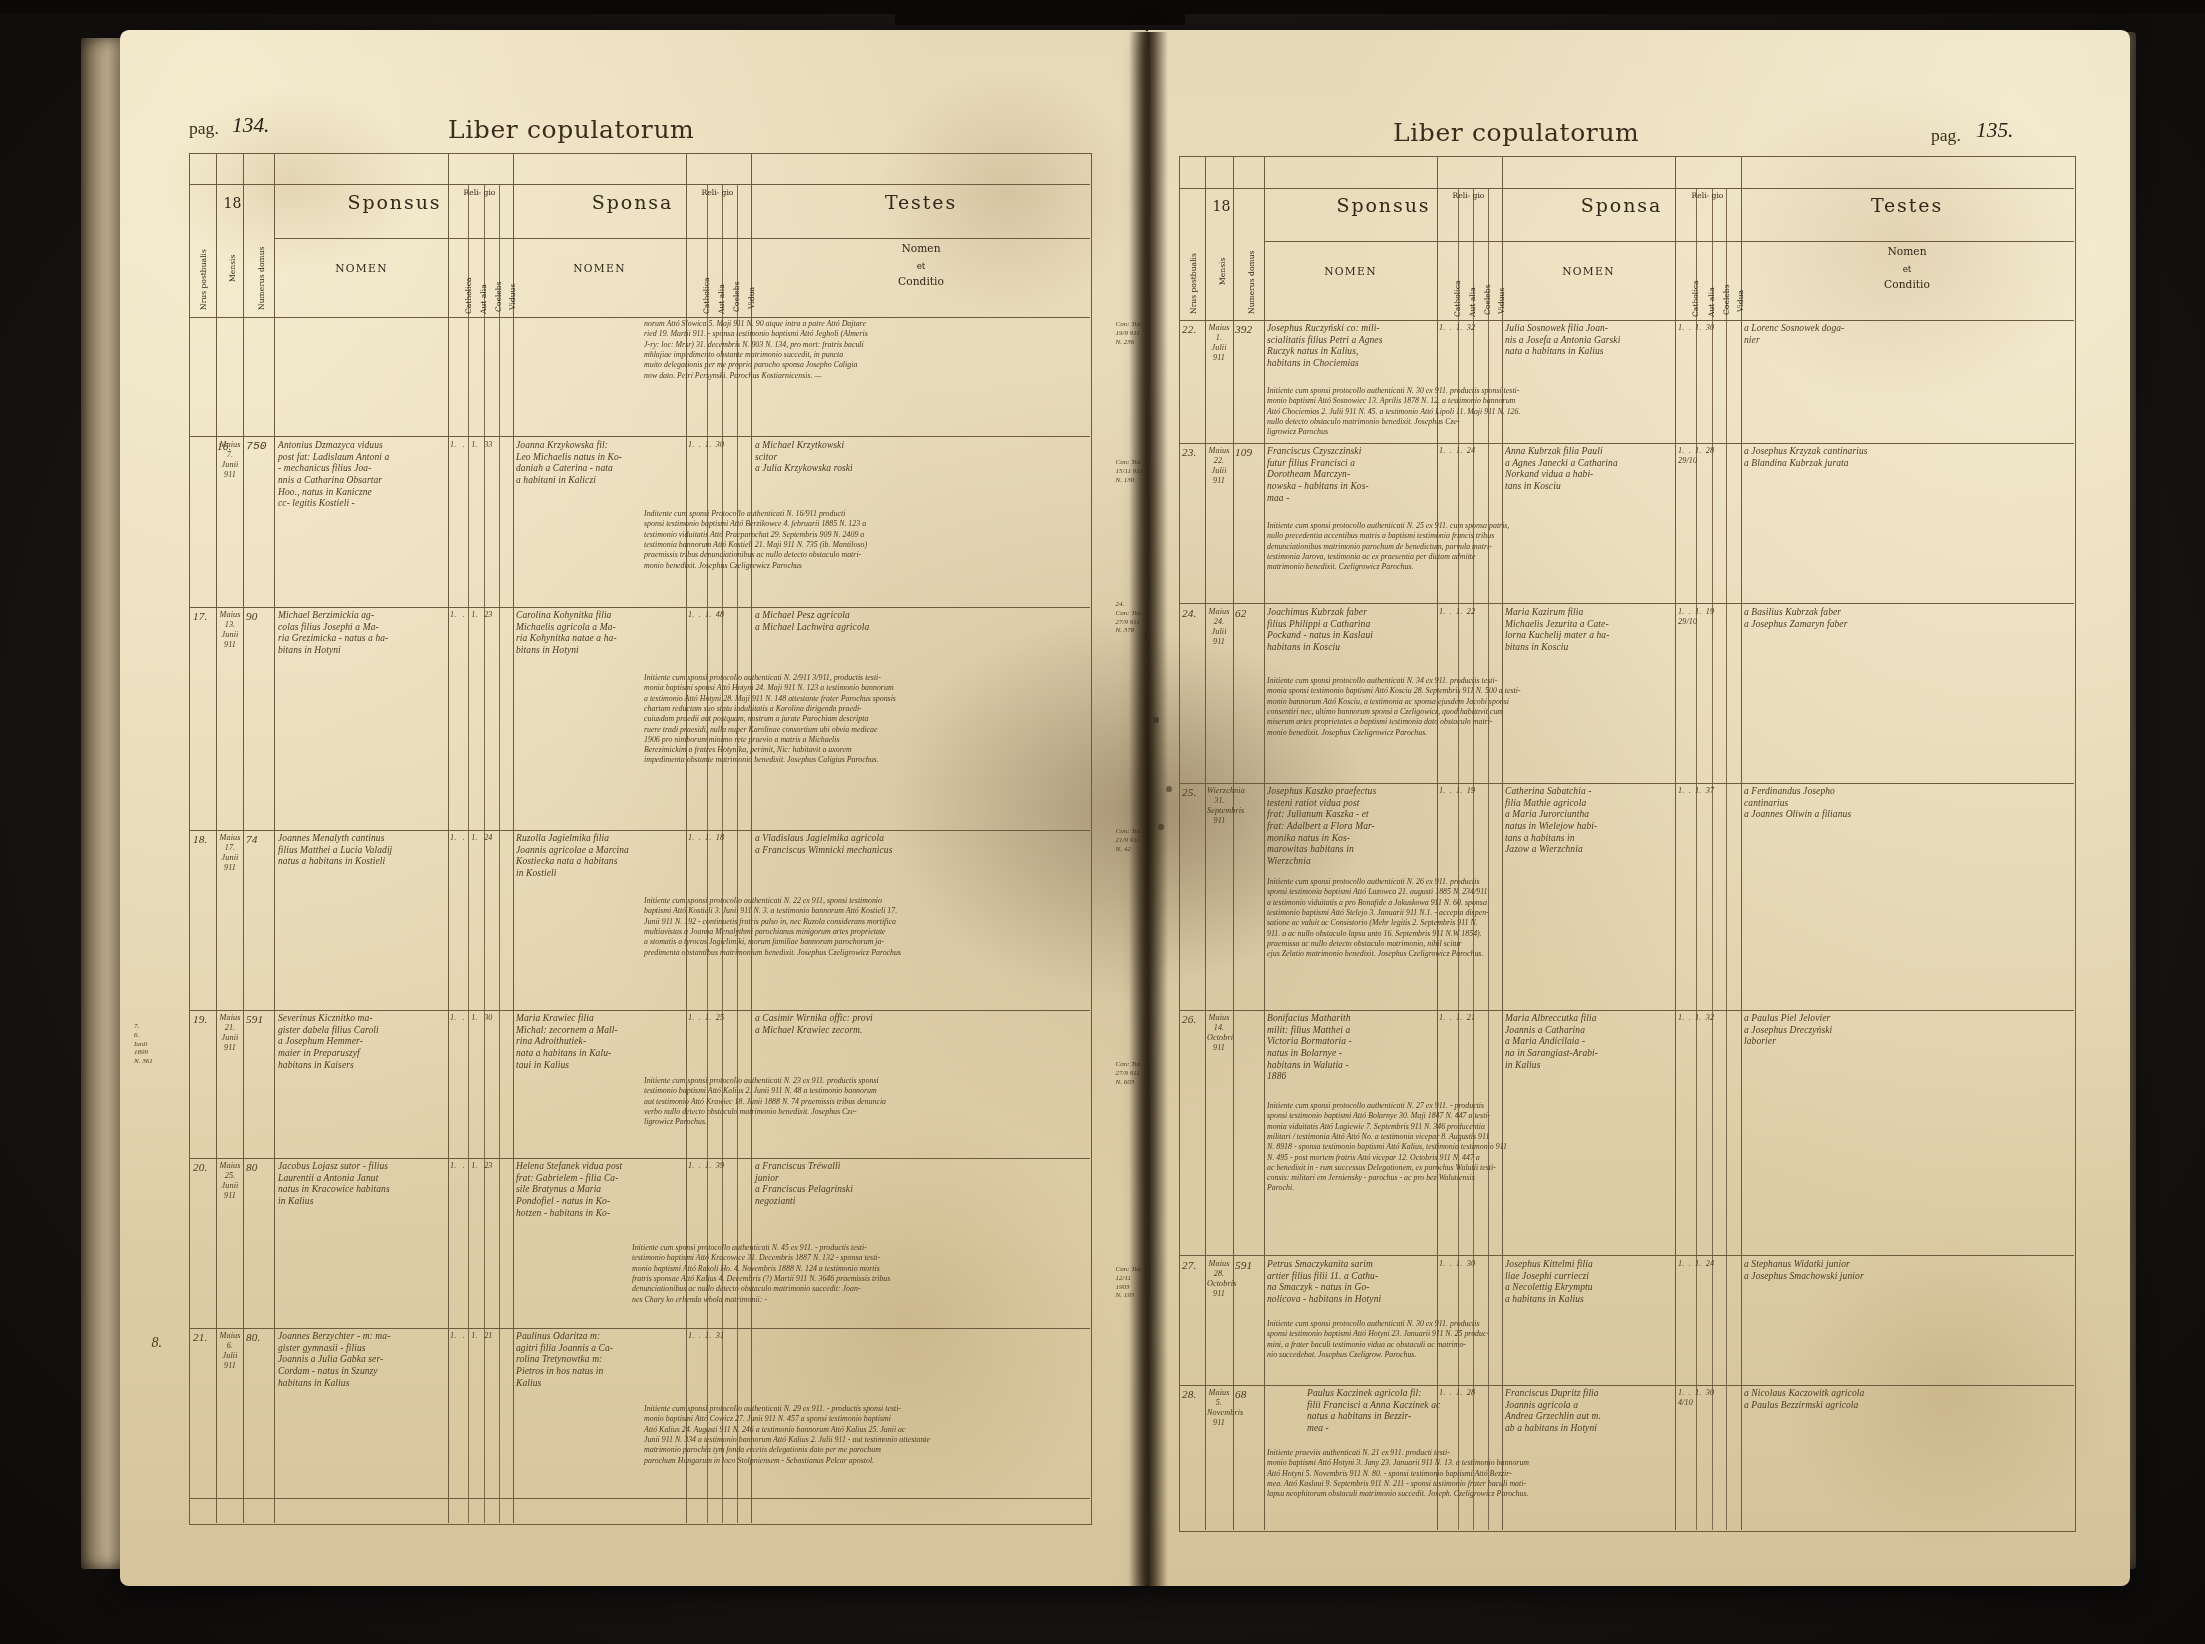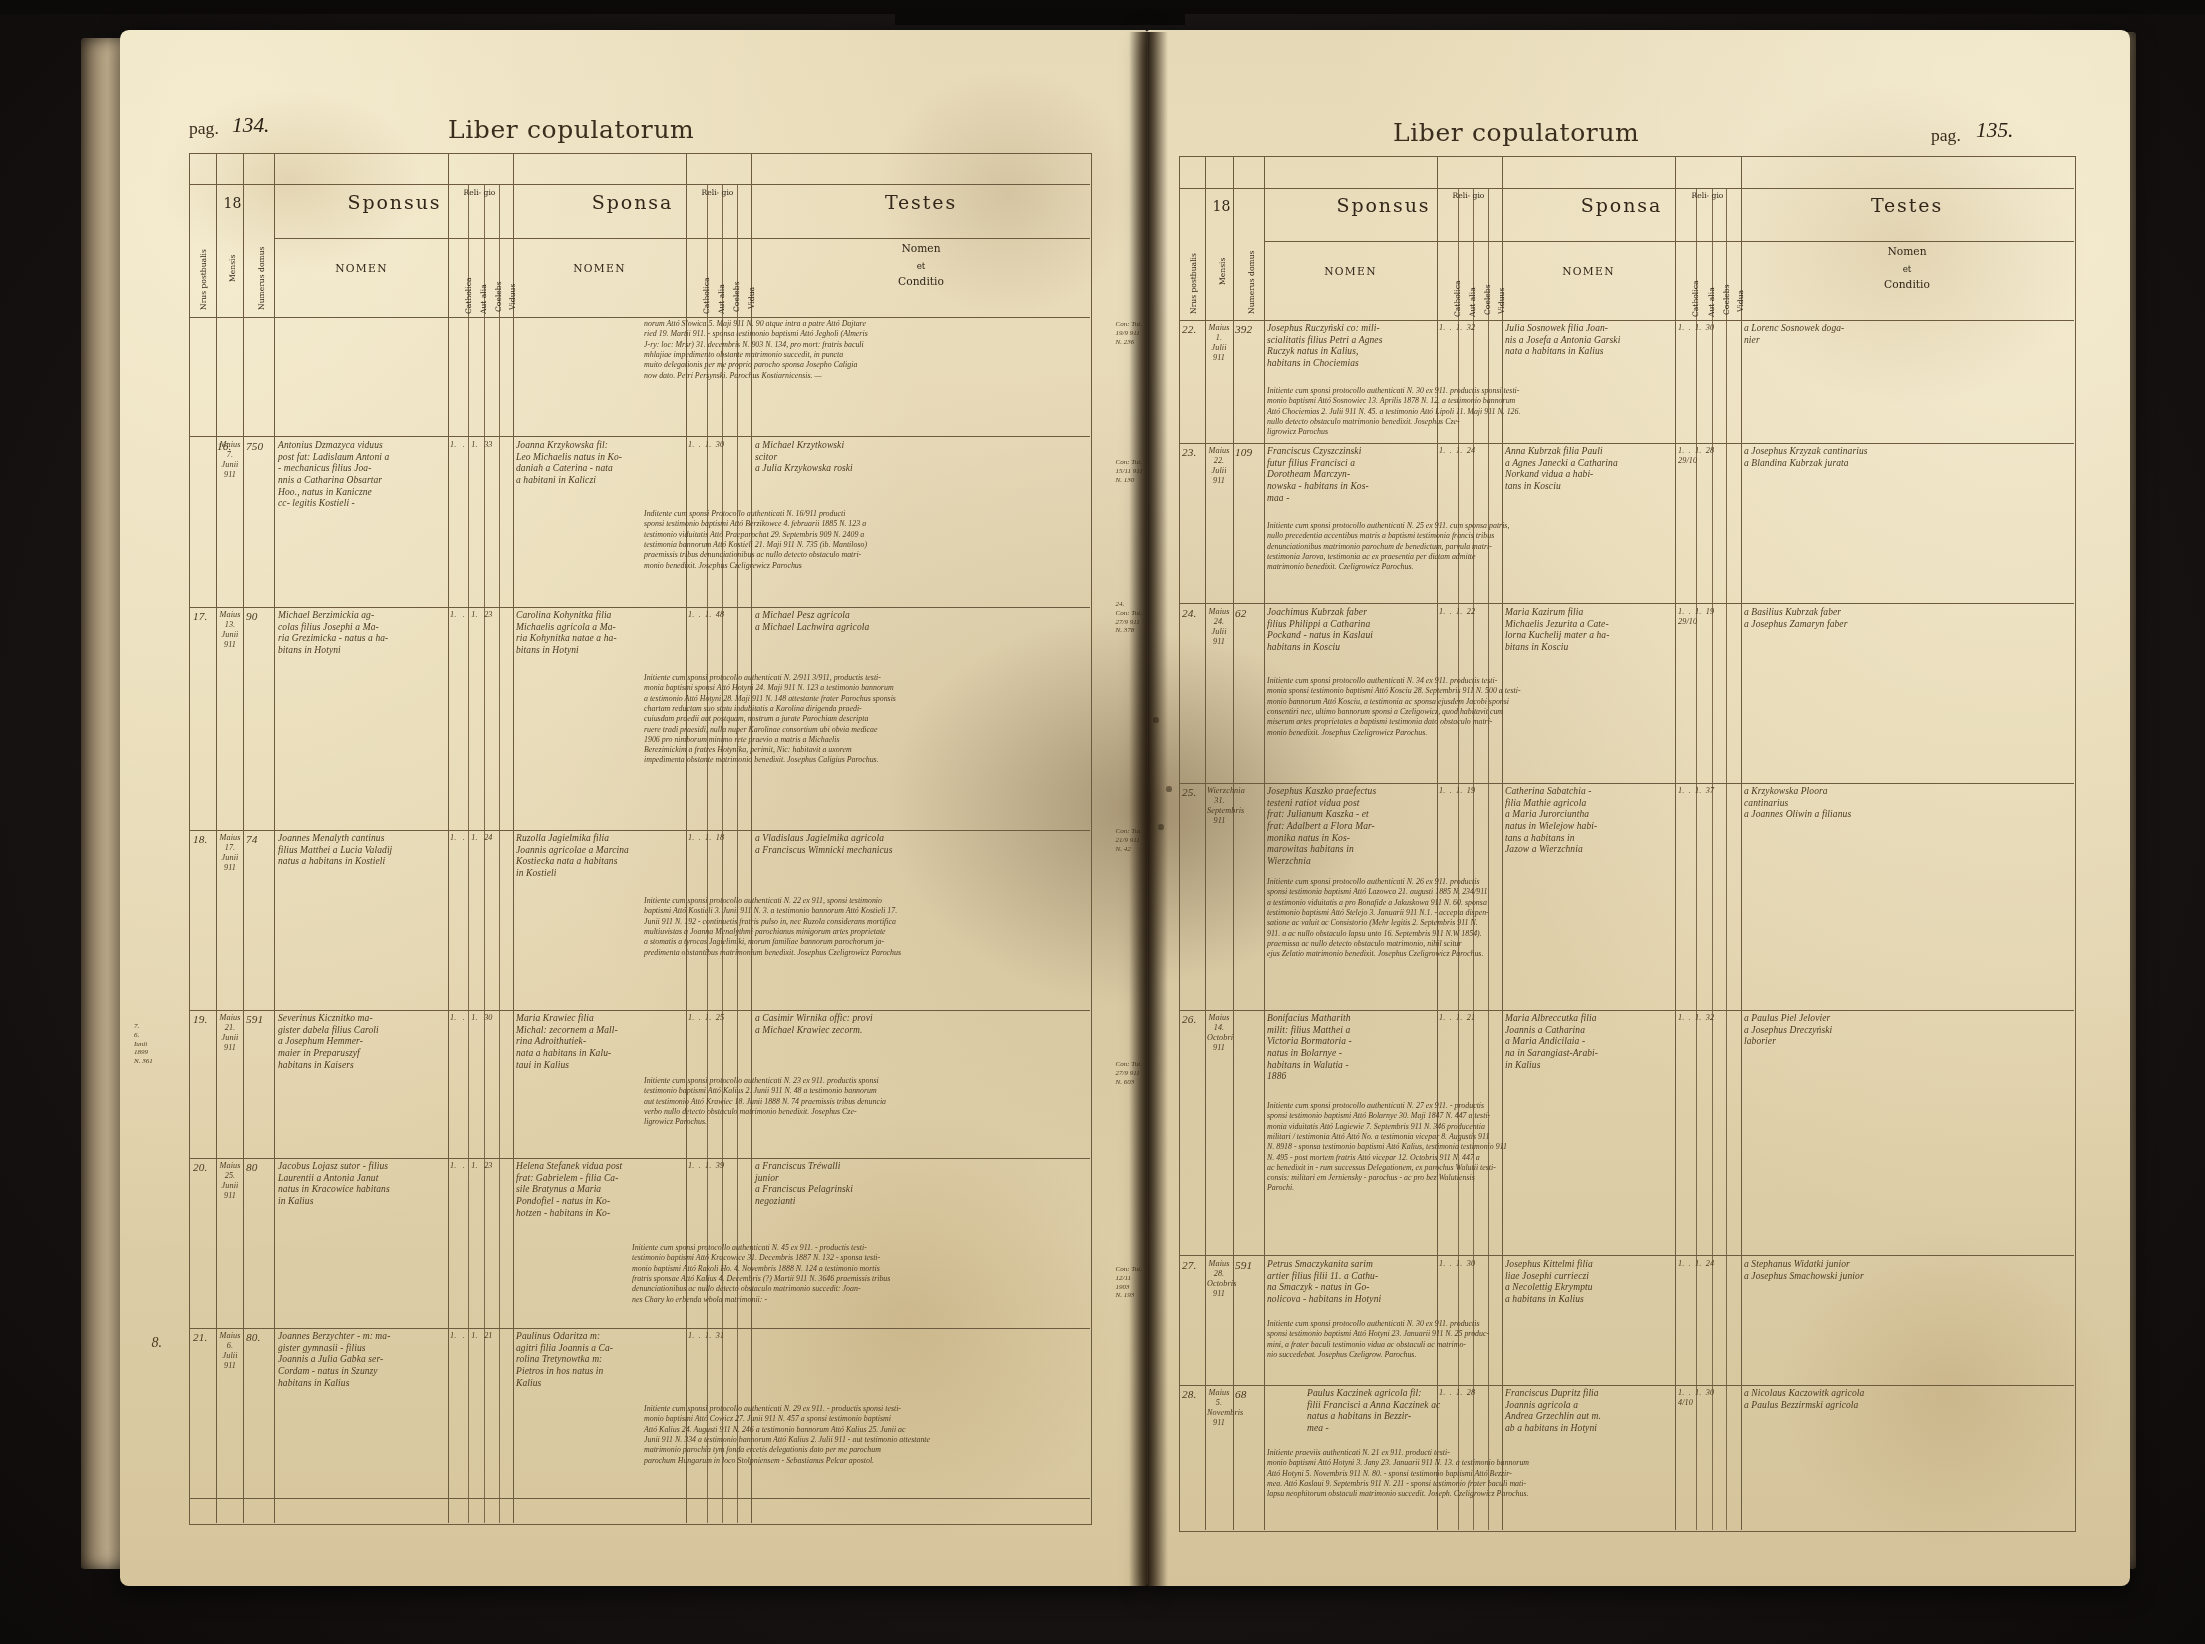--- a/index.html
+++ b/index.html
@@ -164,21 +164,21 @@
 J-ry: loc: Mrsr) 31. decembris N. 903 N. 134, pro mort: fratris baculi
 mhlajiae impedimento obstante matrimonio succedit, in puncta
 muito delegationis per me proprio parocho sponsa Josepho Caligia
 now dato. Petri Persynski. Parochus Kostiarnicensis. —</div>
 
         <div class="hw num" style="left:73px;top:410px;margin-left:24px;">16.</div>
         <div class="hw s" style="left:98px;top:410px;width:24px;text-align:center;">Maius
 7.
 Junii
 911</div>
-        <div class="hw num" style="left:126px;top:410px;">750</div>
+        <div class="hw num" style="left:126px;top:410px;font-family:Liberation Mono, monospace;">750</div>
         <div class="hw n" style="left:158px;top:410px;width:167px;">Antonius Dzmazyca viduus
 post fat: Ladislaum Antoni a
 - mechanicus filius Joa-
 nnis a Catharina Obsartar
 Hoo., natus in Kaniczne
 cc- legitis Kostieli -</div>
         <div class="hw s" style="left:330px;top:410px;width:52px;">1.   .   1.   33</div>
         <div class="hw n" style="left:396px;top:410px;width:167px;">Joanna Krzykowska fil:
 Leo Michaelis natus in Ko-
 daniah a Caterina - nata
@@ -492,21 +492,21 @@
 marowitas habitans in
 Wierzchnia</div>
         <div class="hw s" style="left:292px;top:756px;width:62px;">1.  .  1.  19</div>
         <div class="hw n" style="left:358px;top:756px;width:167px;">Catherina Sabatchia -
 filia Mathie agricola
 a Maria Jurorciuntha
 natus in Wielejow habi-
 tans a habitans in
 Jazow a Wierzchnia</div>
         <div class="hw s" style="left:531px;top:756px;width:62px;">1.  .  1.  37</div>
-        <div class="hw n" style="left:597px;top:756px;width:321px;">a Krzykowska Ploora
+        <div class="hw n" style="left:597px;top:756px;width:321px;">a Ferdinandus Josepho
 cantinarius
 a Joannes Oliwin a filianus</div>
         <div class="note" style="left:120px;top:847px;width:800px;">Initiente cum sponsi protocollo authenticati N. 26 ex 911. productis
 sponsi testimonia baptismi Attó Lazowca 21. augusti 1885 N. 234/911
 a testimonio viduitatis a pro Bonafide a Jakuskowa 911 N. 60. sponsa
 testimonio baptismi Attó Stelejo 3. Januarii 911 N.1. - accepta dispen-
 satione ac valuit ac Consistorio (Mehr legitis 2. Septembris 911 N.
 911. a ac nullo obstaculo lapsu unto 16. Septembris 911 N.W 1854).
 praemissa ac nullo detecto obstaculo matrimonio, nihil scitur
 ejus Zelatio matrimonio benedixit. Josephus Czeligrowicz Parochus.</div>

